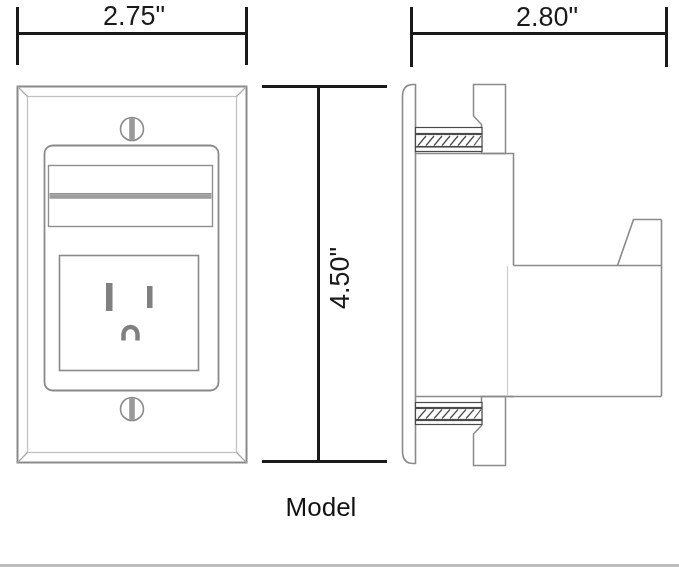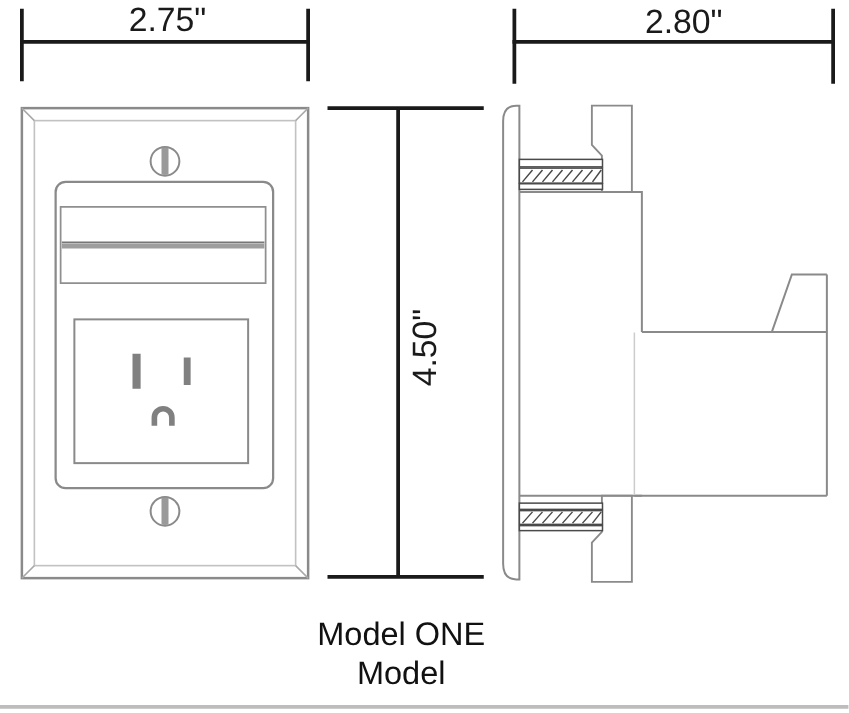--- a/index.html
+++ b/index.html
@@ -126,18 +126,17 @@
 
     <g>
       <rect x="415.5" y="402.5" width="66.5" height="5" fill="#ffffff" stroke="#4a4a4a" stroke-width="1.2"></rect>
       <rect x="415.5" y="408.5" width="66.5" height="11" fill="#ffffff" stroke="#4a4a4a" stroke-width="1.2"></rect>
       <rect x="415.5" y="420.5" width="66.5" height="4" fill="#ffffff" stroke="#4a4a4a" stroke-width="1.2"></rect>
       <path d="M418 418.5 l8 -9 M426 418.5 l8 -9 M434 418.5 l8 -9 M442 418.5 l8 -9 M450 418.5 l8 -9 M458 418.5 l8 -9 M466 418.5 l8 -9 M474 418.5 l7 -9" stroke="#4a4a4a" stroke-width="1.2" fill="none"></path>
     </g>
   </svg>
 
   <div class="caption">
-    <div>Model ONE</div>
     <div>Model</div>
   </div>
 
   <div class="rule-bottom"></div>
 </div>
 
 </body></html>

